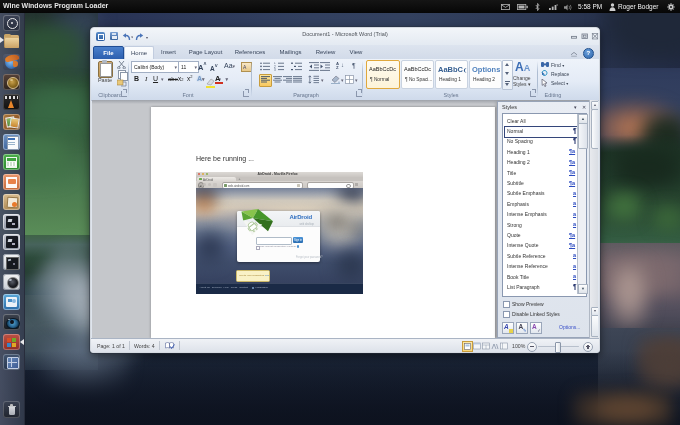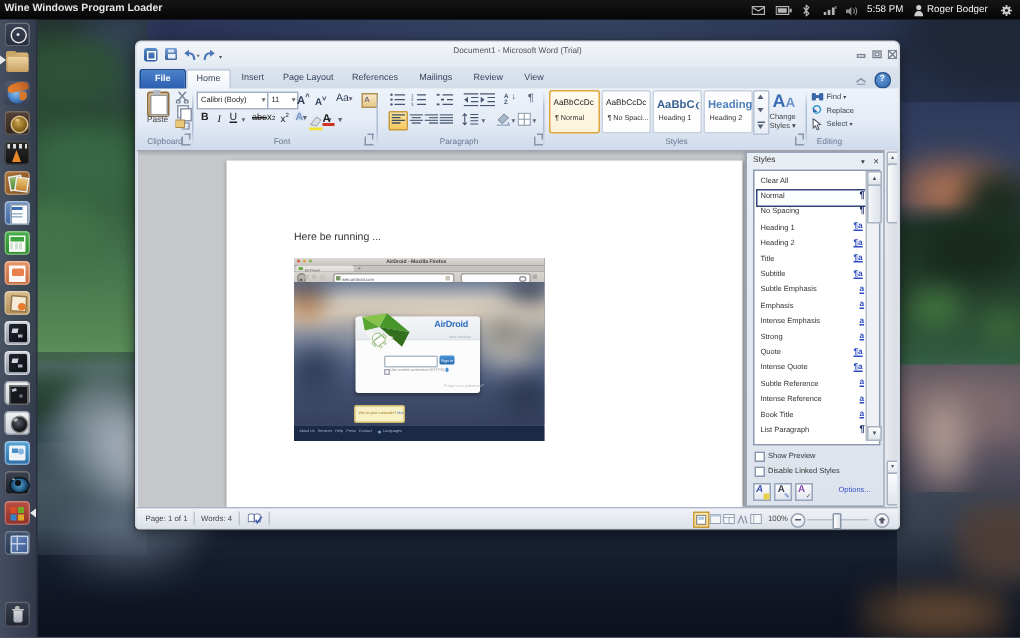--- a/index.html
+++ b/index.html
@@ -434,21 +434,21 @@
       </div>
     <div class="a" style="left:310px;top:1px;width:31px;height:27px;background:#fdfdfd;border:1px solid #c8d2e0;border-radius:2px;">
       <div class="tx" style="left:2px;top:4.5px;font-size:5.5px;color:#222;">AaBbCcDc</div>
         <div class="tx" style="left:3px;top:16px;font-size:4.8px;color:#333;">¶ No Spaci...</div>
       </div>
     <div class="a" style="left:344px;top:1px;width:31px;height:27px;background:#fdfdfd;border:1px solid #c8d2e0;border-radius:2px;">
       <div class="tx" style="left:2px;top:3.5px;font-size:7.5px;font-weight:bold;color:#365f91;">AaBbC<span style="font-size:5px;">❨</span></div>
         <div class="tx" style="left:3px;top:16px;font-size:4.8px;color:#333;">Heading 1</div>
       </div>
     <div class="a" style="left:378px;top:1px;width:31px;height:27px;background:#fdfdfd;border:1px solid #c8d2e0;border-radius:2px;">
-      <div class="tx" style="left:2px;top:3.5px;font-size:7.5px;font-weight:bold;color:#4f81bd;">Heading</div>
+      <div class="tx" style="left:2px;top:3.5px;font-size:7.5px;font-weight:bold;color:#4f81bd;">Options</div>
         <div class="tx" style="left:3px;top:16px;font-size:4.8px;color:#333;">Heading 2</div>
       </div>
     <div class="a" style="left:411px;top:1px;width:9px;height:28px;background:linear-gradient(180deg,#fbfcfd,#e8eef6);border:0.5px solid #b8c4d6;border-radius:1px;">
       <div style="position:absolute;top:1.5px;left:2px;width:0;height:0;border-left:2.2px solid transparent;border-right:2.2px solid transparent;border-bottom:3px solid #55627a;"></div>
       <div style="position:absolute;top:11px;left:2px;width:0;height:0;border-left:2.2px solid transparent;border-right:2.2px solid transparent;border-top:3px solid #55627a;"></div>
       <div style="position:absolute;top:19.5px;left:1.5px;width:5.5px;height:0.8px;background:#55627a;"></div>
       <div style="position:absolute;top:22px;left:2px;width:0;height:0;border-left:2.2px solid transparent;border-right:2.2px solid transparent;border-top:3px solid #55627a;"></div>
     </div>
     <div class="a tx" style="left:424px;top:1px;font-size:12px;font-weight:bold;color:#3a6cb4;">A<span style="font-size:9px;color:#6a94cc;">A</span></div>
     <div class="a tx" style="left:422px;top:17px;font-size:5px;color:#444;text-align:center;line-height:5.5px;">Change<br>Styles ▾</div>

